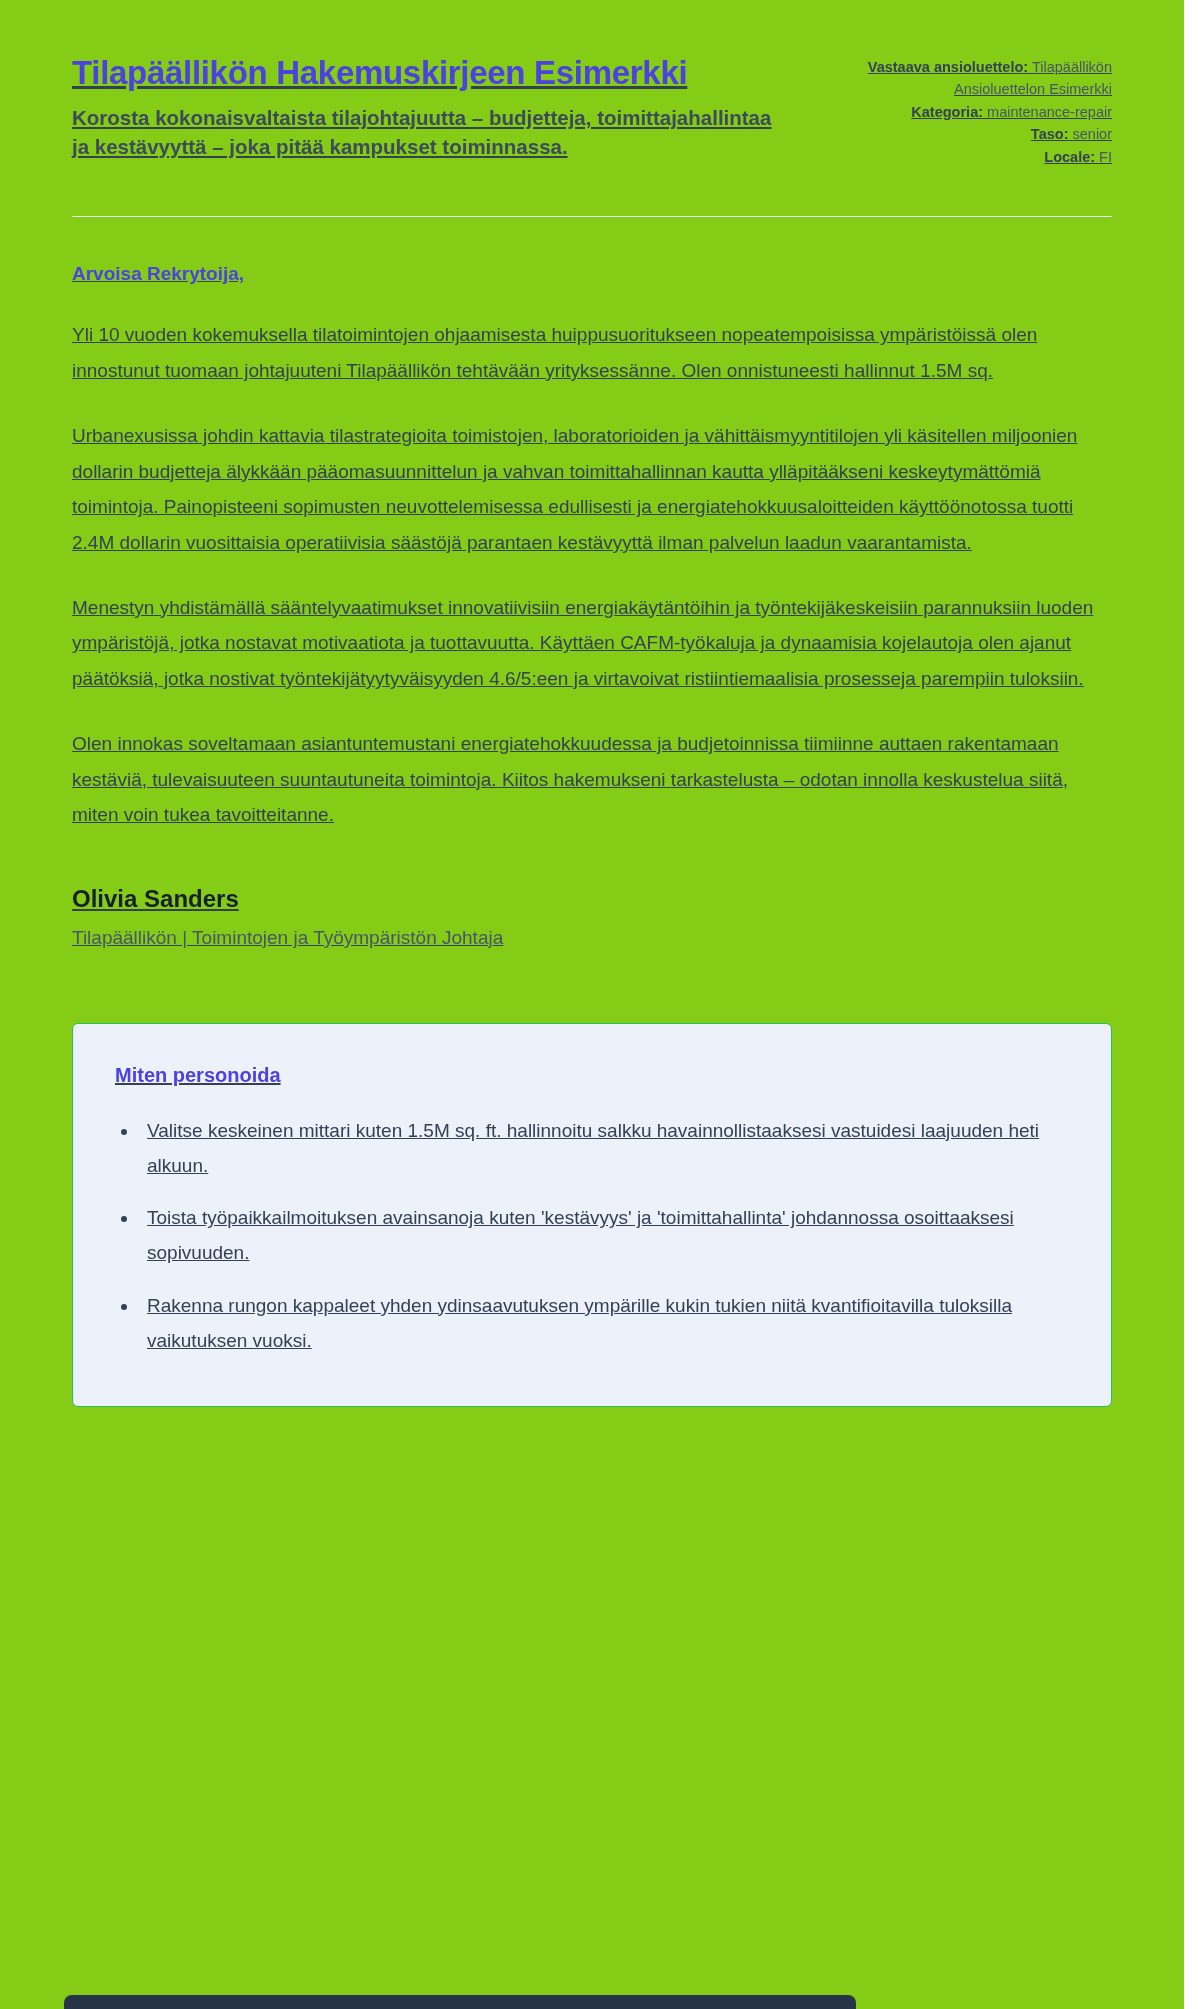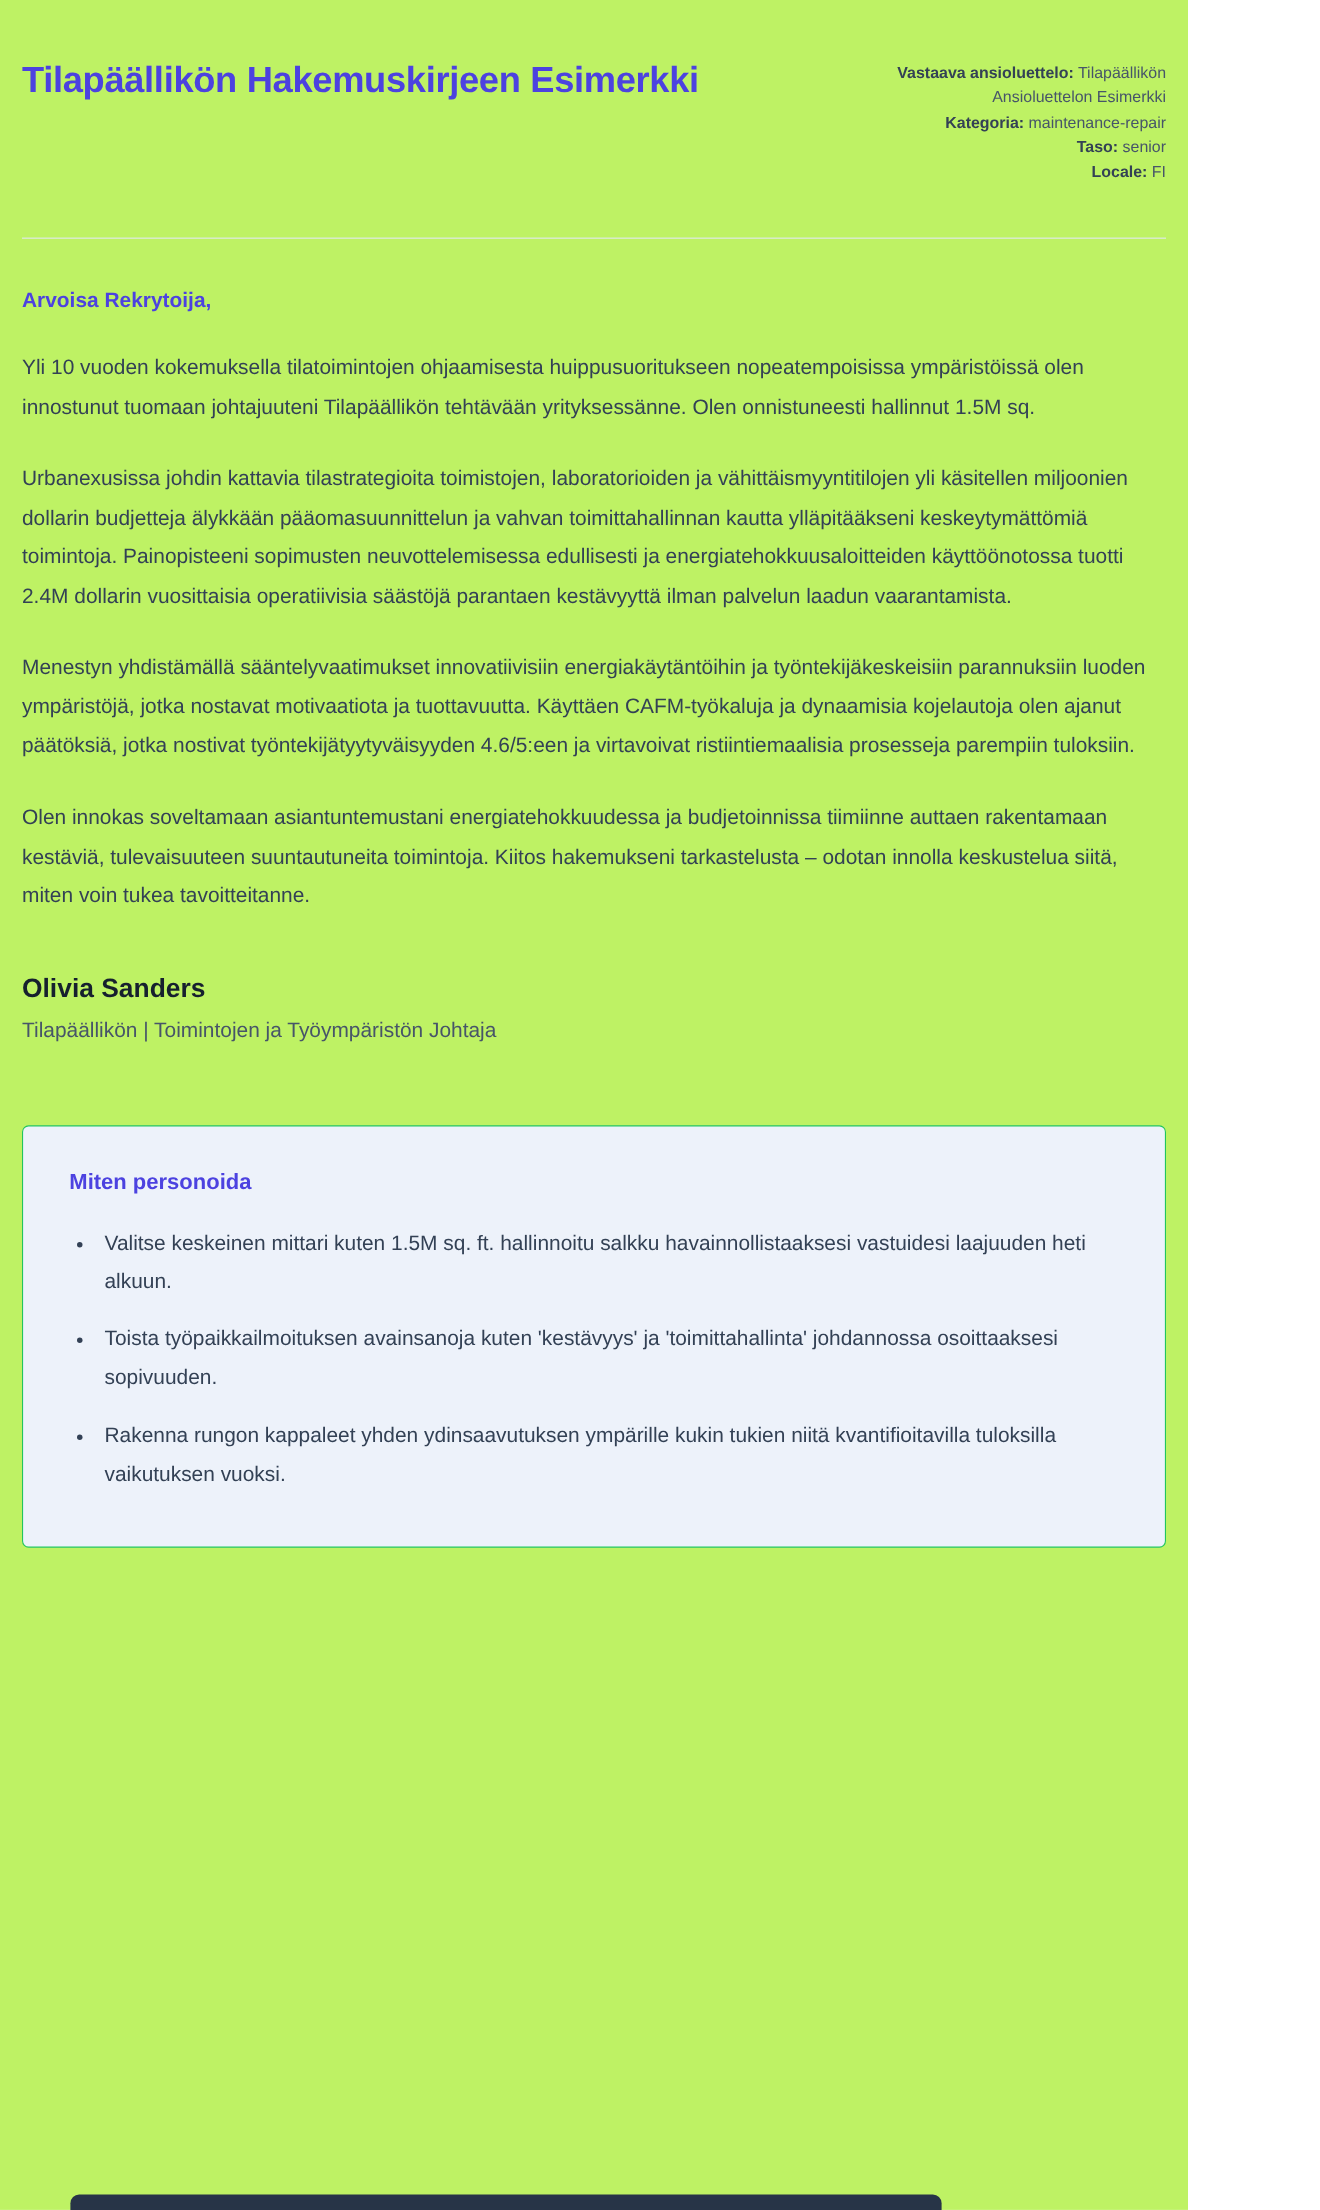--- a/index.html
+++ b/index.html
@@ -4,24 +4,25 @@
 <style>
   * { box-sizing: border-box; margin: 0; padding: 0; }
   html, body { background: #ffffff; }
   body {
     font-family: "Liberation Sans", "DejaVu Sans", sans-serif;
     color: #334155;
     width: 1200px;
   }
   .page {
     position: relative;
-    width: 1080px;
+    width: 1184px;
     min-height: 2009px;
-    background: #bef264;
+    background: #84cc16;
     overflow: hidden;
+    text-decoration: underline;
   }
   .container {
     width: 1040px;
     margin: 0 auto;
     padding-top: 52px;
   }
 
   
   .header {
     display: flex;
@@ -147,20 +148,21 @@
 </style>
 </head>
 <body>
 
 <div class="page">
   <div class="container">
 
     <div class="header">
       <div class="header-left">
         <h1 class="page-title">Tilapäällikön Hakemuskirjeen Esimerkki</h1>
+        <h2 class="page-subtitle">Korosta kokonaisvaltaista tilajohtajuutta – budjetteja, toimittajahallintaa ja kestävyyttä – joka pitää kampukset toiminnassa.</h2>
       </div>
       <div class="meta">
         <div class="meta-row">
           <span class="meta-label">Vastaava ansioluettelo:</span>
           <span class="meta-value">Tilapäällikön Ansioluettelon Esimerkki</span>
         </div>
         <div class="meta-row">
           <span class="meta-label">Kategoria:</span>
           <span class="meta-value">maintenance-repair</span>
         </div>

